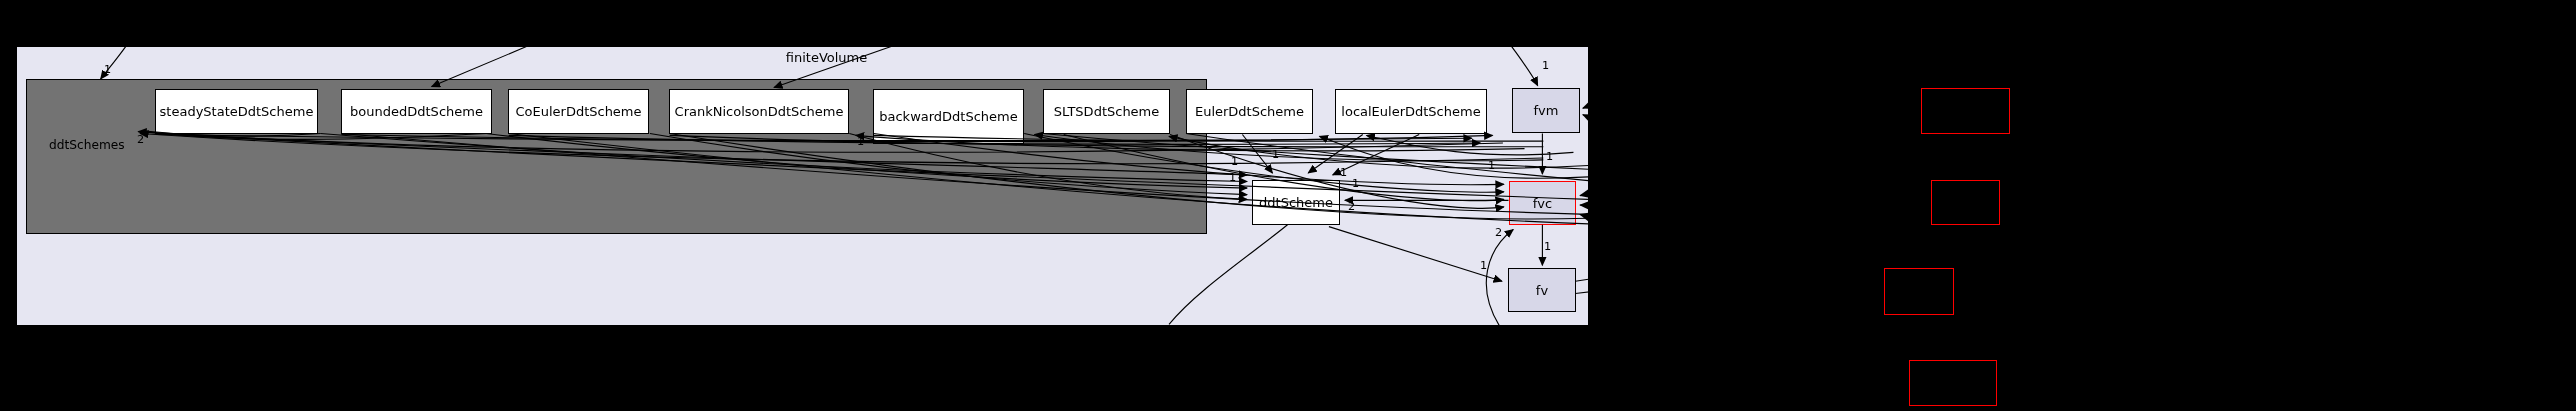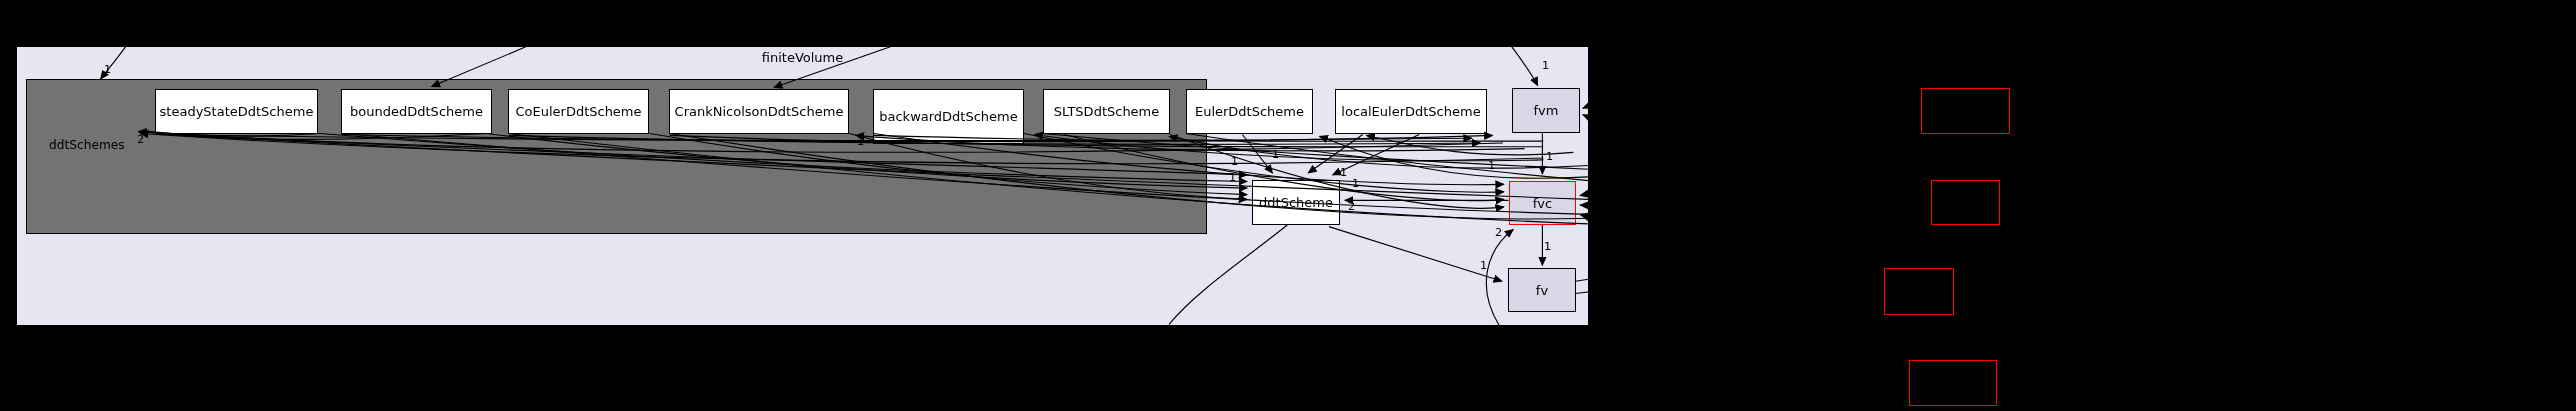--- a/index.html
+++ b/index.html
@@ -2,21 +2,21 @@
 <html style="font-size:15px"><head>
 <meta charset="utf-8">
 <style>
   html,body{margin:0;padding:0;background:#000;}
   #stage{position:relative;width:2576px;height:411px;background:#000;overflow:hidden;
          font-family:"DejaVu Sans","Liberation Sans",sans-serif;}
   .cluster{position:absolute;border:0.9px solid #000;box-sizing:border-box;}
   #cluster-outer{left:16px;top:46px;width:1573px;height:280px;background:#e6e6f2;}
   #cluster-inner{left:9.4px;top:32px;width:1181px;height:155px;background:#737373;}
   .graphtitle{position:absolute;left:0;top:2.8px;width:100%;text-align:center;
-              font-size:13px;color:#000;}
+              font-size:13px;color:#000;padding-left:24px;}
   .plainlabel{position:absolute;left:21.6px;top:58px;font-size:12.2px;color:#000;}
   .node{position:absolute;box-sizing:border-box;border:0.9px solid #000;background:#fff;
         display:flex;align-items:center;justify-content:center;font-size:13px;color:#000;
         z-index:2;}
   .dirnode{background:#d7d7e8;}
   .rednode{position:absolute;box-sizing:border-box;border:1.9px solid #ff0000;background:transparent;z-index:2;}
   #edges{position:absolute;left:0;top:0;width:2576px;height:411px;z-index:3;pointer-events:none;}
   #edges path{fill:none;stroke:#000;stroke-width:1.2;}
   .edgelabel{position:absolute;font-size:11.3px;color:#000;z-index:4;line-height:1;}
 </style>

